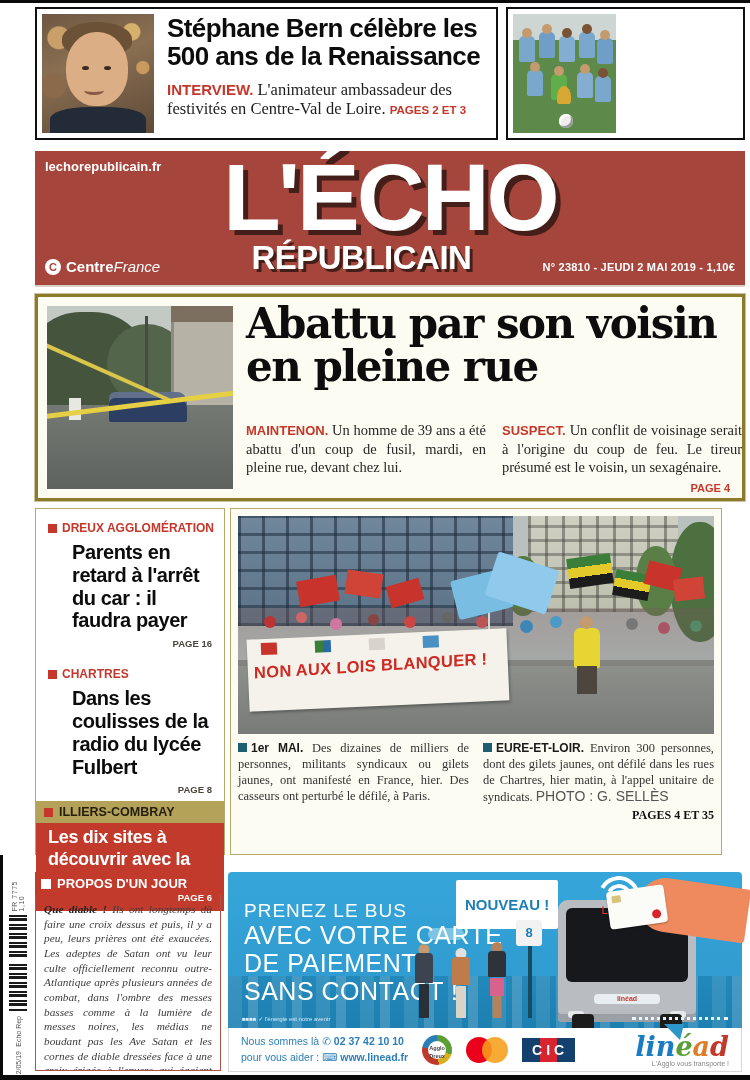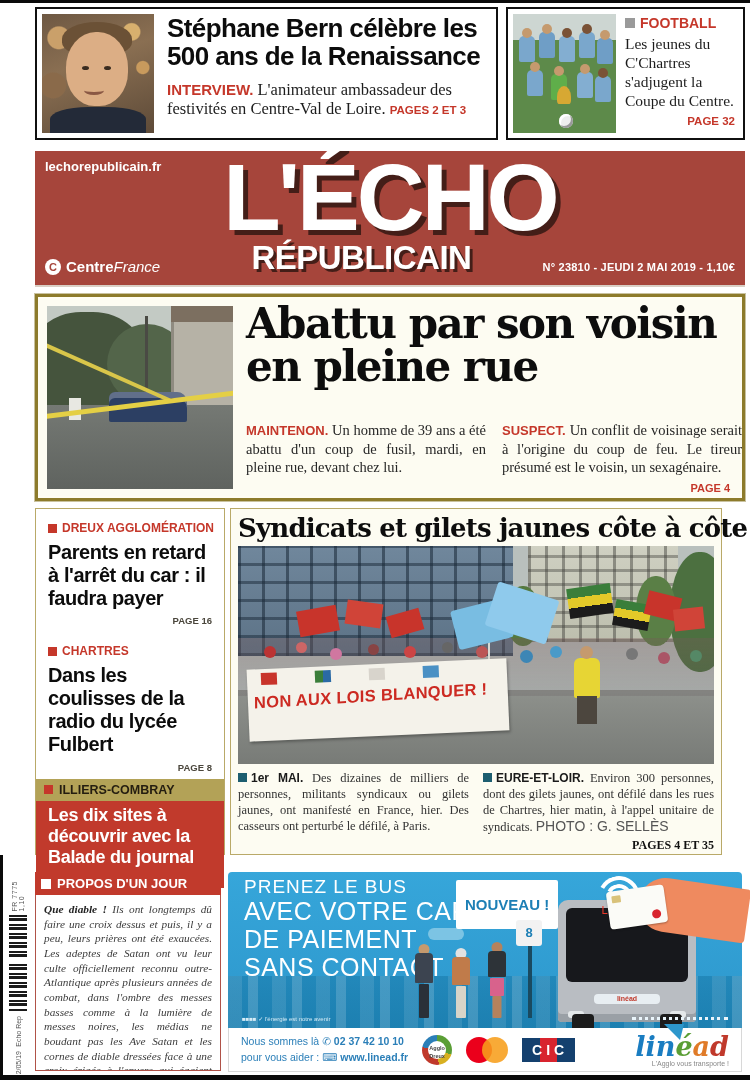--- a/index.html
+++ b/index.html
@@ -72,21 +72,21 @@
   .lead-cols { position:absolute; left:208px; top:124px; width:496px; display:flex; gap:16px; }
   .lead-col { flex:1; font-family:"Liberation Serif", serif; font-size:14.5px; line-height:1.28; color:#262626; text-align:justify; }
   .lead-kick { color:#c5372a; font-family:"Liberation Sans", sans-serif; font-weight:bold; font-size:13px; }
   .lead-page { position:absolute; right:12px; bottom:4px; color:#c5372a; font-weight:bold; font-size:11px; }
 
   
   .sidebar { left:35px; top:508px; width:190px; height:347px; background:#fff; border:1px solid #b9a968; display:flex; flex-direction:column; }
   .sb-item { padding:12px 10px 4px 12px; }
   .sb-kick { display:flex; align-items:center; gap:5px; color:#c5372a; font-weight:bold; font-size:12px; }
   .sq-red { width:9px; height:9px; background:#c5372a; flex:none; }
-  .sb-title { margin-top:6px; font-size:20px; font-weight:bold; letter-spacing:-0.4px; line-height:1.14; color:#0c0c0c; }
+  .sb-title { margin-top:6px; font-size:20px; font-weight:bold; letter-spacing:-0.4px; line-height:1.14; color:#0c0c0c;margin-left:24px; }
   .sb-page { text-align:right; font-size:9.5px; font-weight:bold; color:#4a463c; padding:2px 12px 6px 0; }
   .sb-band { margin-top:auto; background:#b3a257; padding:4px 8px; display:flex; align-items:center; gap:6px; font-weight:bold; font-size:12.5px; color:#241d10; }
   .sb-box { background:#c13a2c; padding:4px 10px 4px 12px; }
   .sb-box-title { color:#fff; font-weight:bold; font-size:18px; letter-spacing:-0.3px; line-height:1.18; }
   .sb-box-page { text-align:right; color:#fff; font-weight:bold; font-size:9.5px; padding:1px 2px 4px 0; }
 
   
   .story2 { left:230px; top:508px; width:492px; height:347px; background:#fdfcf2; border:1px solid #b9a968; padding:4px 7px; }
   .s2-head { font-family:"DejaVu Serif", serif; font-weight:bold; font-size:26px; letter-spacing:-0.8px; color:#0d0d0d; white-space:nowrap; }
   .s2-photo { position:relative; margin-top:3px; width:476px; height:218px; overflow:hidden; background:#b9c0bd; }
@@ -134,21 +134,21 @@
   .barcode { width:18px; background:repeating-linear-gradient(to bottom, #1a1a1a 0 2px, #fff 2px 3px, #1a1a1a 3px 6px, #fff 6px 9px); }
   .spine-label { font-size:7px; color:#555; writing-mode:vertical-rl; transform:rotate(180deg); white-space:nowrap; }
 
   
   .ad { left:228px; top:872px; width:514px; height:200px; }
   .ad-blue { position:relative; width:100%; height:156px; background:linear-gradient(#36a6da, #2d97cc); border-radius:4px 4px 0 0; overflow:visible; }
   .ad-sky { position:absolute; left:0; bottom:0; width:100%; height:52px;
     background:
       repeating-linear-gradient(90deg, rgba(255,255,255,.10) 0 14px, transparent 14px 20px, rgba(255,255,255,.16) 20px 30px, transparent 30px 44px),
       linear-gradient(rgba(23,120,168,.55), rgba(23,120,168,.75)); }
-  .ad-title { position:absolute; left:16px; top:4px; color:#fff; line-height:1.12; }
+  .ad-title { position:absolute; left:16px; top:28px; color:#fff; line-height:1.12; }
   .ad-l1 { font-size:19px; font-weight:normal; letter-spacing:1px; }
   .ad-lb { font-size:25px; font-weight:normal; letter-spacing:0.5px; }
   .badge { position:absolute; left:228px; top:8px; background:#fff; color:#1d7fb5; font-weight:bold; font-size:15px; padding:16px 9px; border-radius:2px; }
   .badge:after { content:""; position:absolute; left:8px; bottom:-9px; border:9px solid transparent; border-top-color:#fff; border-left-width:4px; }
   .cloud { position:absolute; left:200px; top:56px; width:36px; height:12px; background:#7cc4e4; border-radius:10px; }
   .person { position:absolute; }
   .person .head { position:absolute; left:50%; transform:translateX(-50%); top:0; border-radius:50%; }
   .person .body { position:absolute; left:50%; transform:translateX(-50%); top:9px; border-radius:4px 4px 1px 1px; }
   .person .legs { position:absolute; left:50%; transform:translateX(-50%); border-radius:1px; }
   .stop-pole { position:absolute; left:300px; top:58px; width:4px; height:88px; background:#1a4a60; }
@@ -231,28 +231,20 @@
         </div>
       <div class="player" style="left:64px; top:58px; background:#83aed1;">
           <div class="head"></div>
         </div>
       <div class="player" style="left:82px; top:62px;">
           <div class="head" style="background:#7a5236;"></div>
         </div>
       <div class="trophy"></div>
       <div class="ball"></div>
     </div>
-    <div class="t2-text">
-      <div class="t2-kick">
-        <span class="sq-gray"></span>
-        <span>FOOTBALL</span>
-      </div>
-      <div class="t2-deck">Les jeunes du C'Chartres s'adjugent la Coupe du Centre.</div>
-      <div class="t2-page pages-red">PAGE 32</div>
-    </div>
   </div>
 
   <div class="abs masthead">
     <div class="mh-site">lechorepublicain.fr</div>
     <div class="mh-title1">L'ÉCHO</div>
     <div class="mh-title2">RÉPUBLICAIN</div>
     <div class="mh-pub">
       <span class="mh-pub-icon">C</span>
       <span><b>Centre</b><i class="serif-i">France</i></span>
     </div>
@@ -307,21 +299,20 @@
       <span class="sq-red"></span>
       <span>ILLIERS-COMBRAY</span>
     </div>
     <div class="sb-box">
       <div class="sb-box-title">Les dix sites à découvrir avec la Balade du journal</div>
       <div class="sb-box-page">PAGE 6</div>
     </div>
   </div>
 
   <div class="abs story2">
-    <div class="s2-head">Syndicats et gilets jaunes côte à côte</div>
     <div class="s2-photo">
       <div class="ph-bldg-l"></div>
       <div class="ph-bldg-r"></div>
       <div class="ph-tree" style="left:432px; top:6px; width:60px; height:120px;"></div>
       <div class="ph-tree" style="left:268px; top:40px; width:34px; height:60px; background:#55793f;"></div>
       <div class="ph-tree" style="left:398px; top:30px; width:40px; height:70px; background:#5a7f46;"></div>
       <div class="ph-road"></div>
       <div class="ph-crowd"></div>
 
       <div class="dot" style="left:26px; top:100px; width:12px; height:12px; background:#b33;"></div>

